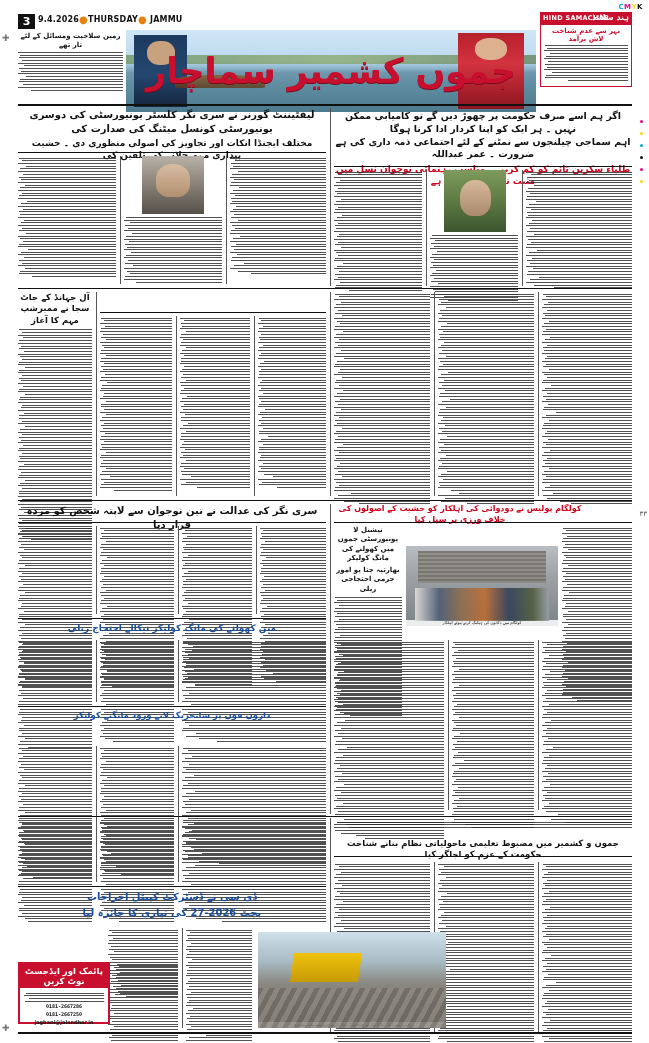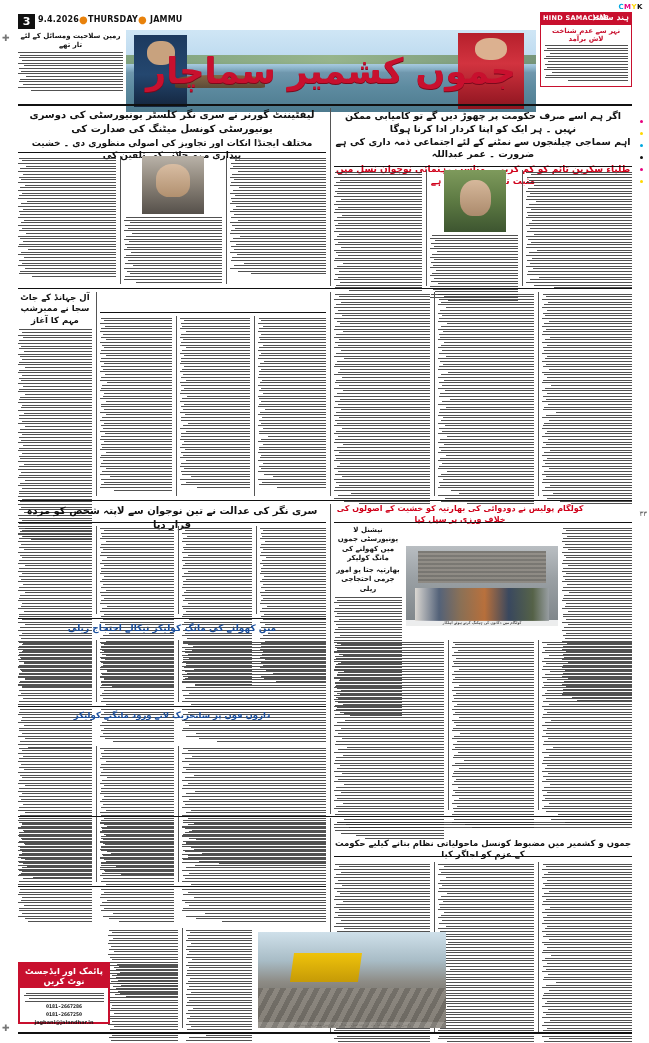--- a/index.html
+++ b/index.html
@@ -1588,21 +1588,21 @@
       <i style="width:96%"></i>
         <i style="width:100%"></i>
         <i style="width:88%"></i>
         <i style="width:74%"></i>
     </div>
   </div>
 
   <div class="colsep" style="left:330px;top:504px;height:310px"></div>
 
   <div class="col" style="left:334px;top:504px;width:252px">
-    <div class="kicker red" style="font-size:8px">کولگام پولیس نے دودوائی کی بھارتیہ کو خشیت کے اصولوں کی خلاف ورزی پر سیل کیا</div>
+    <div class="kicker red" style="font-size:8px">کولگام پولیس نے دودوائی کی اہلکار کو خشیت کے اصولوں کی خلاف ورزی پر سیل کیا</div>
   </div>
   <div class="rowrule" style="left:334px;top:522px;width:298px"></div>
 
   <div class="photo ph-shop" style="left:406px;top:546px;width:152px;height:80px;position:absolute">
     <div class="cap">کولگام میں دکانوں کی چیکنگ کرتے ہوئے اہلکار</div>
   </div>
 
   <div class="col" style="left:562px;top:526px;width:70px">
     <div class="lines tight urdu">
       <i style="width:99%"></i>
@@ -1952,21 +1952,21 @@
         <i style="width:90%"></i>
         <i style="width:74%"></i>
     </div>
   </div>
 
   <div class="sidemark" style="top:510px">۳۳</div>
 
   <div class="rowrule" style="left:18px;top:816px;width:614px"></div>
 
   <div class="col" style="left:334px;top:838px;width:298px">
-    <div class="kicker blk" style="font-size:8.5px">جموں و کشمیر میں مضبوط کونسل ماحولیاتی نظام بنانے کیلیے حکومت کے عزم کو اجاگر کیا</div>
+    <div class="kicker blk" style="font-size:8.5px">جموں و کشمیر میں مضبوط تعلیمی ماحولیاتی نظام بنانے شناخت حکومت کے عزم کو اجاگر کیا</div>
   </div>
   <div class="rowrule" style="left:334px;top:856px;width:298px"></div>
 
   <div class="col" style="left:334px;top:820px;width:298px">
     <div class="lines tight urdu">
       <i style="width:99%"></i>
         <i style="width:96%"></i>
         <i style="width:100%"></i>
     </div>
   </div>
@@ -2317,20 +2317,24 @@
         <i style="width:99%"></i>
         <i style="width:100%"></i>
         <i style="width:84%"></i>
       <i style="width:97%"></i>
         <i style="width:90%"></i>
         <i style="width:72%"></i>
     </div>
   </div>
 
   <div class="rowrule" style="left:18px;top:886px;width:308px"></div>
+  <div class="col" style="left:18px;top:890px;width:308px">
+    <div class="kicker blue" style="font-size:10px">ڈی سی نے ڈسٹرکٹ کیپٹل اخراجات</div>
+    <div class="kicker blue" style="font-size:10px;margin-top:2px">بجٹ 2026-27 کی تیاری کا جائزہ لیا</div>
+  </div>
 
   <div class="photo ph-slide" style="left:258px;top:932px;width:188px;height:96px;position:absolute">
     <div class="cap">رامبن میں لینڈ سلائڈ تک کے بعد سڑک بحال کرنے میں مصروف مشینری</div>
   </div>
 
   <div class="col" style="left:108px;top:928px;width:70px">
     <div class="lines tight urdu">
       <i style="width:99%"></i>
         <i style="width:95%"></i>
         <i style="width:100%"></i>

